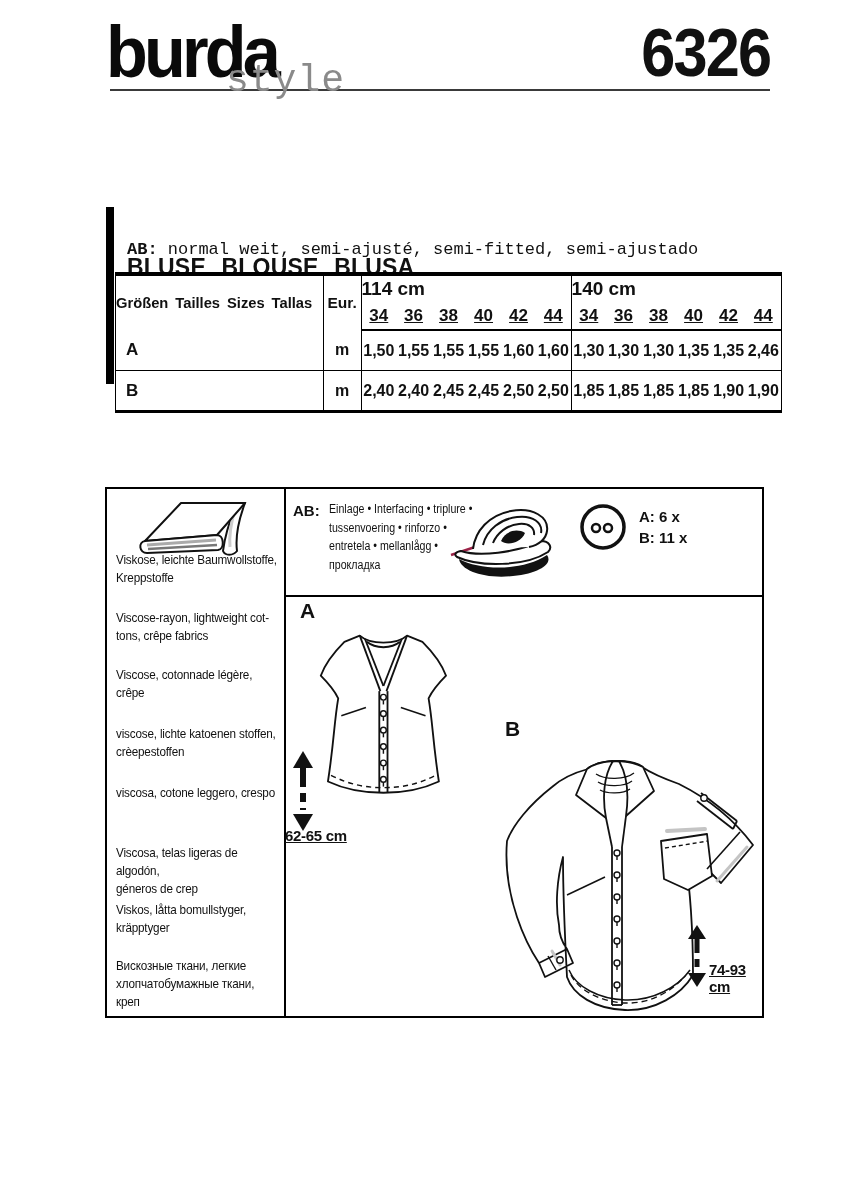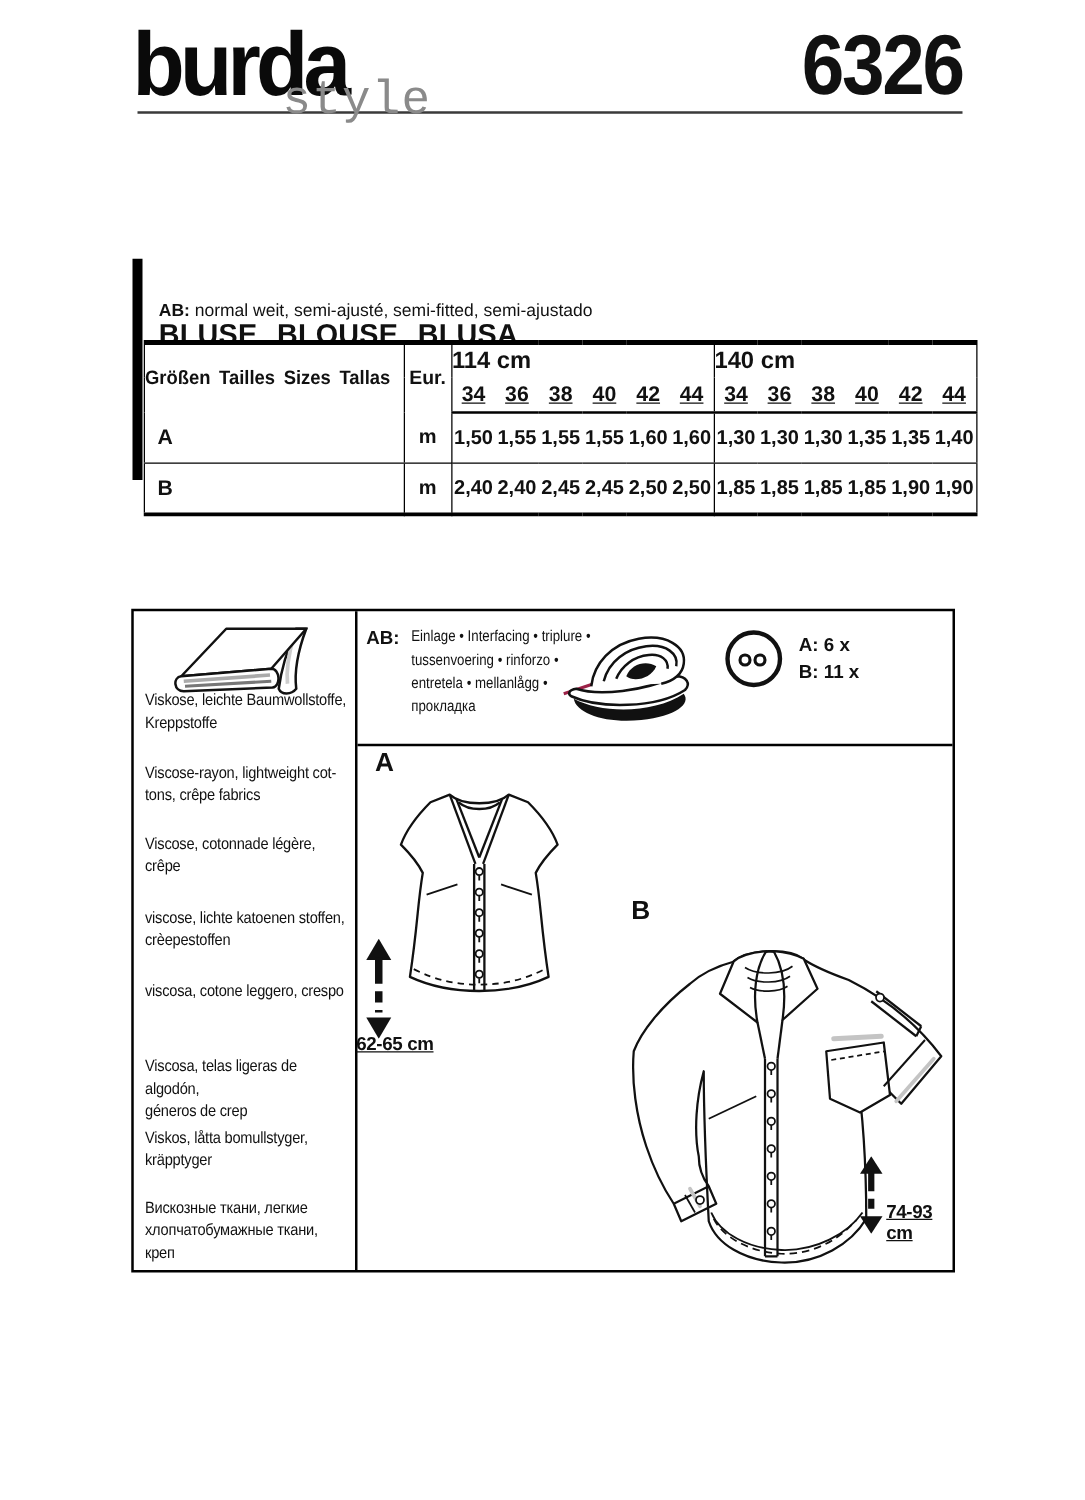--- a/index.html
+++ b/index.html
@@ -12,21 +12,21 @@
   .brand-sub{position:absolute;left:226px;top:62px;font-family:Liberation Mono, monospace;
          font-size:38px;color:#8a8a8a;line-height:1;letter-spacing:1px;}
   .head-rule{position:absolute;left:110px;top:89px;width:660px;height:2px;background:#3a3a3a;}
   .pattern-no{position:absolute;right:98px;top:18px;font-size:68px;font-weight:bold;
          letter-spacing:-2px;line-height:1;transform:scaleX(0.9);transform-origin:100% 0;}
 
   
   .title-bar{position:absolute;left:106px;top:207px;width:8px;height:177px;background:#000;}
   .doc-title{position:absolute;left:127px;top:210px;font-size:23px;font-weight:bold;
          word-spacing:9px;letter-spacing:0.2px;margin-top:44px;}
-  .doc-sub{position:absolute;left:127px;top:240px;font-size:14px;}
+  .doc-sub{position:absolute;left:127px;top:240px;font-size:17px;font-family:Liberation Mono, monospace;}
   .doc-sub b{font-weight:bold;}
 
   
   table.fab{position:absolute;left:115px;top:272px;border-collapse:collapse;table-layout:fixed;
          border-top:4px solid #000;border-bottom:3px solid #000;
          border-left:1.5px solid #000;border-right:1.5px solid #000;}
   table.fab td,table.fab th{padding:0;margin:0;font-weight:bold;vertical-align:middle;}
   .col-label{width:197px;} .col-eur{width:38px;} .col-sz{width:35px;}
   .grp{font-size:19px;text-align:left;height:26px;}
   .szh{font-size:17px;text-align:center;height:27px;}
@@ -121,21 +121,21 @@
       <td>1,55</td>
       <td>1,55</td>
       <td>1,55</td>
       <td>1,60</td>
       <td>1,60</td>
       <td class="vgrp">1,30</td>
       <td>1,30</td>
       <td>1,30</td>
       <td>1,35</td>
       <td>1,35</td>
-      <td>1,40</td>
+      <td>2,46</td>
     </tr>
     <tr class="rowB">
       <td class="view-cell">B</td>
       <td class="unit-cell">m</td>
       <td>2,40</td>
       <td>2,40</td>
       <td>2,45</td>
       <td>2,45</td>
       <td>2,50</td>
       <td>2,50</td>

